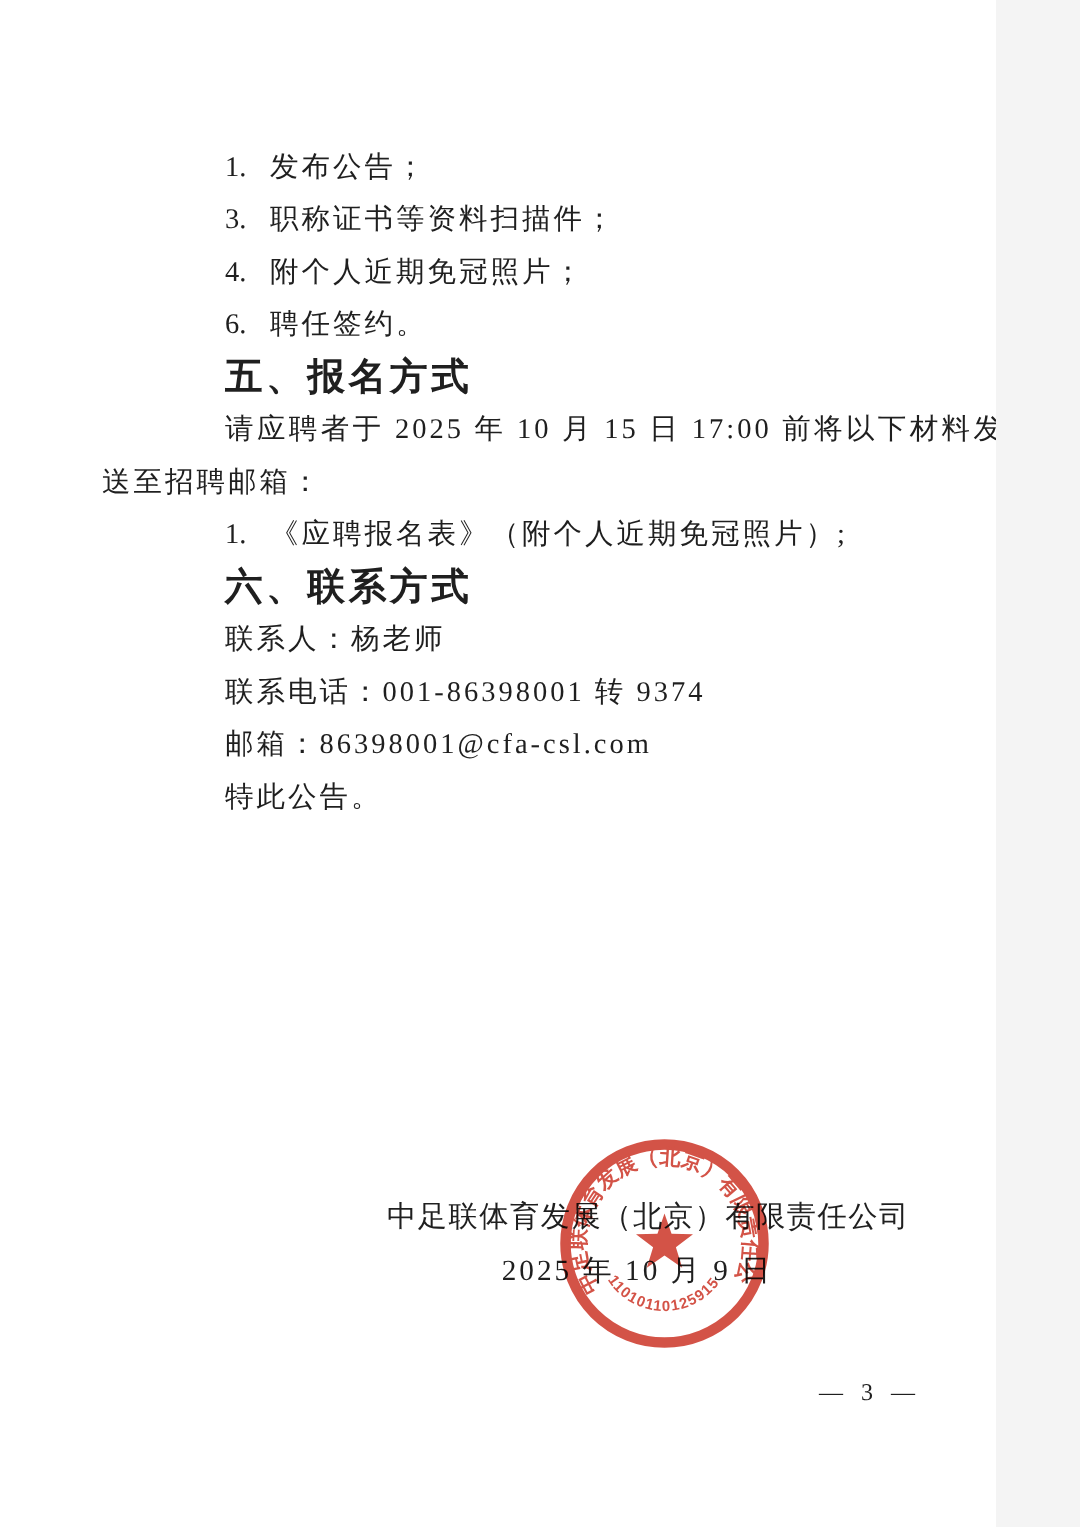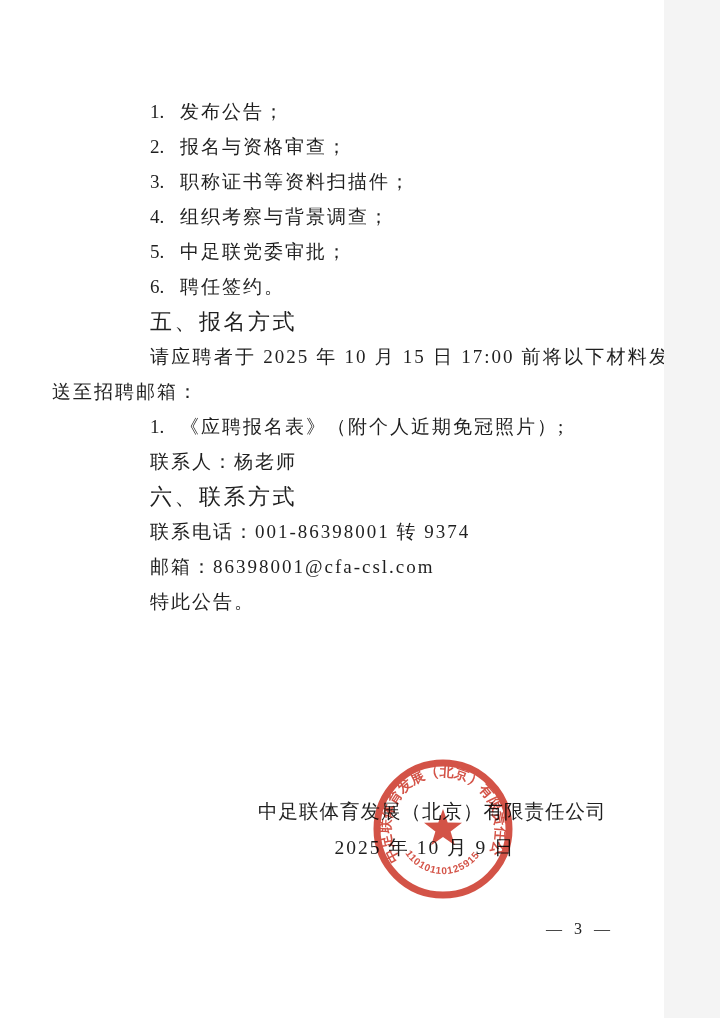--- a/index.html
+++ b/index.html
@@ -21,26 +21,26 @@
     width:720px;
   }
   .line{
     height:35px;
     line-height:35px;
     font-size:19px;
     letter-spacing:2px;
     white-space:nowrap;
   }
   .indent{padding-left:150px;}
-  .noindent{padding-left:52px;}
+  .noindent{padding-left:68px;}
   .heading{
     font-family:"Liberation Sans","DejaVu Sans",sans-serif;
-    font-weight:normal;
+    font-weight:bold;
     letter-spacing:2.5px;
-    font-size:22px;
+    font-size:25px;
   }
   .list-row .num{
     display:inline-block;
     width:30px;
     letter-spacing:0;
   }
   .justify-line{
     width:520px;
     text-align:justify;
     text-align-last:justify;
@@ -84,47 +84,41 @@
 <body>
 
 <div class="page">
 
   <div class="content">
 
     <div class="line indent list-row">
       <span class="num">1.</span><span>发布公告；</span>
     </div>
     <div class="line indent list-row">
-      <span class="num">2.</span><span>报名与资格审查；</span>
-    </div>
-    <div class="line indent list-row">
       <span class="num">3.</span><span>职称证书等资料扫描件；</span>
     </div>
     <div class="line indent list-row">
-      <span class="num">4.</span><span>组织考察与背景调查；</span>
-    </div>
-    <div class="line indent list-row">
-      <span class="num">5.</span><span>中足联党委审批；</span>
+      <span class="num">4.</span><span>附个人近期免冠照片；</span>
     </div>
     <div class="line indent list-row">
       <span class="num">6.</span><span>聘任签约。</span>
     </div>
 
     <div class="line indent heading">五、报名方式</div>
 
     <div class="line indent justify-line">请应聘者于 2025 年 10 月 15 日 17:00 前将以下材料发</div>
     <div class="line noindent">送至招聘邮箱：</div>
 
     <div class="line indent list-row">
       <span class="num">1.</span><span>《应聘报名表》（附个人近期免冠照片）;</span>
     </div>
 
+    <div class="line indent heading">六、联系方式</div>
+
     <div class="line indent">联系人：杨老师</div>
-
-    <div class="line indent heading">六、联系方式</div>
     <div class="line indent">联系电话：001-86398001 转 9374</div>
     <div class="line indent">邮箱：86398001@cfa-csl.com</div>
     <div class="line indent">特此公告。</div>
 
   </div>
 
   <div class="signature">
     <div class="company">中足联体育发展（北京）有限责任公司</div>
     <div class="date">2025 年 10 月 9 日</div>
   </div>

